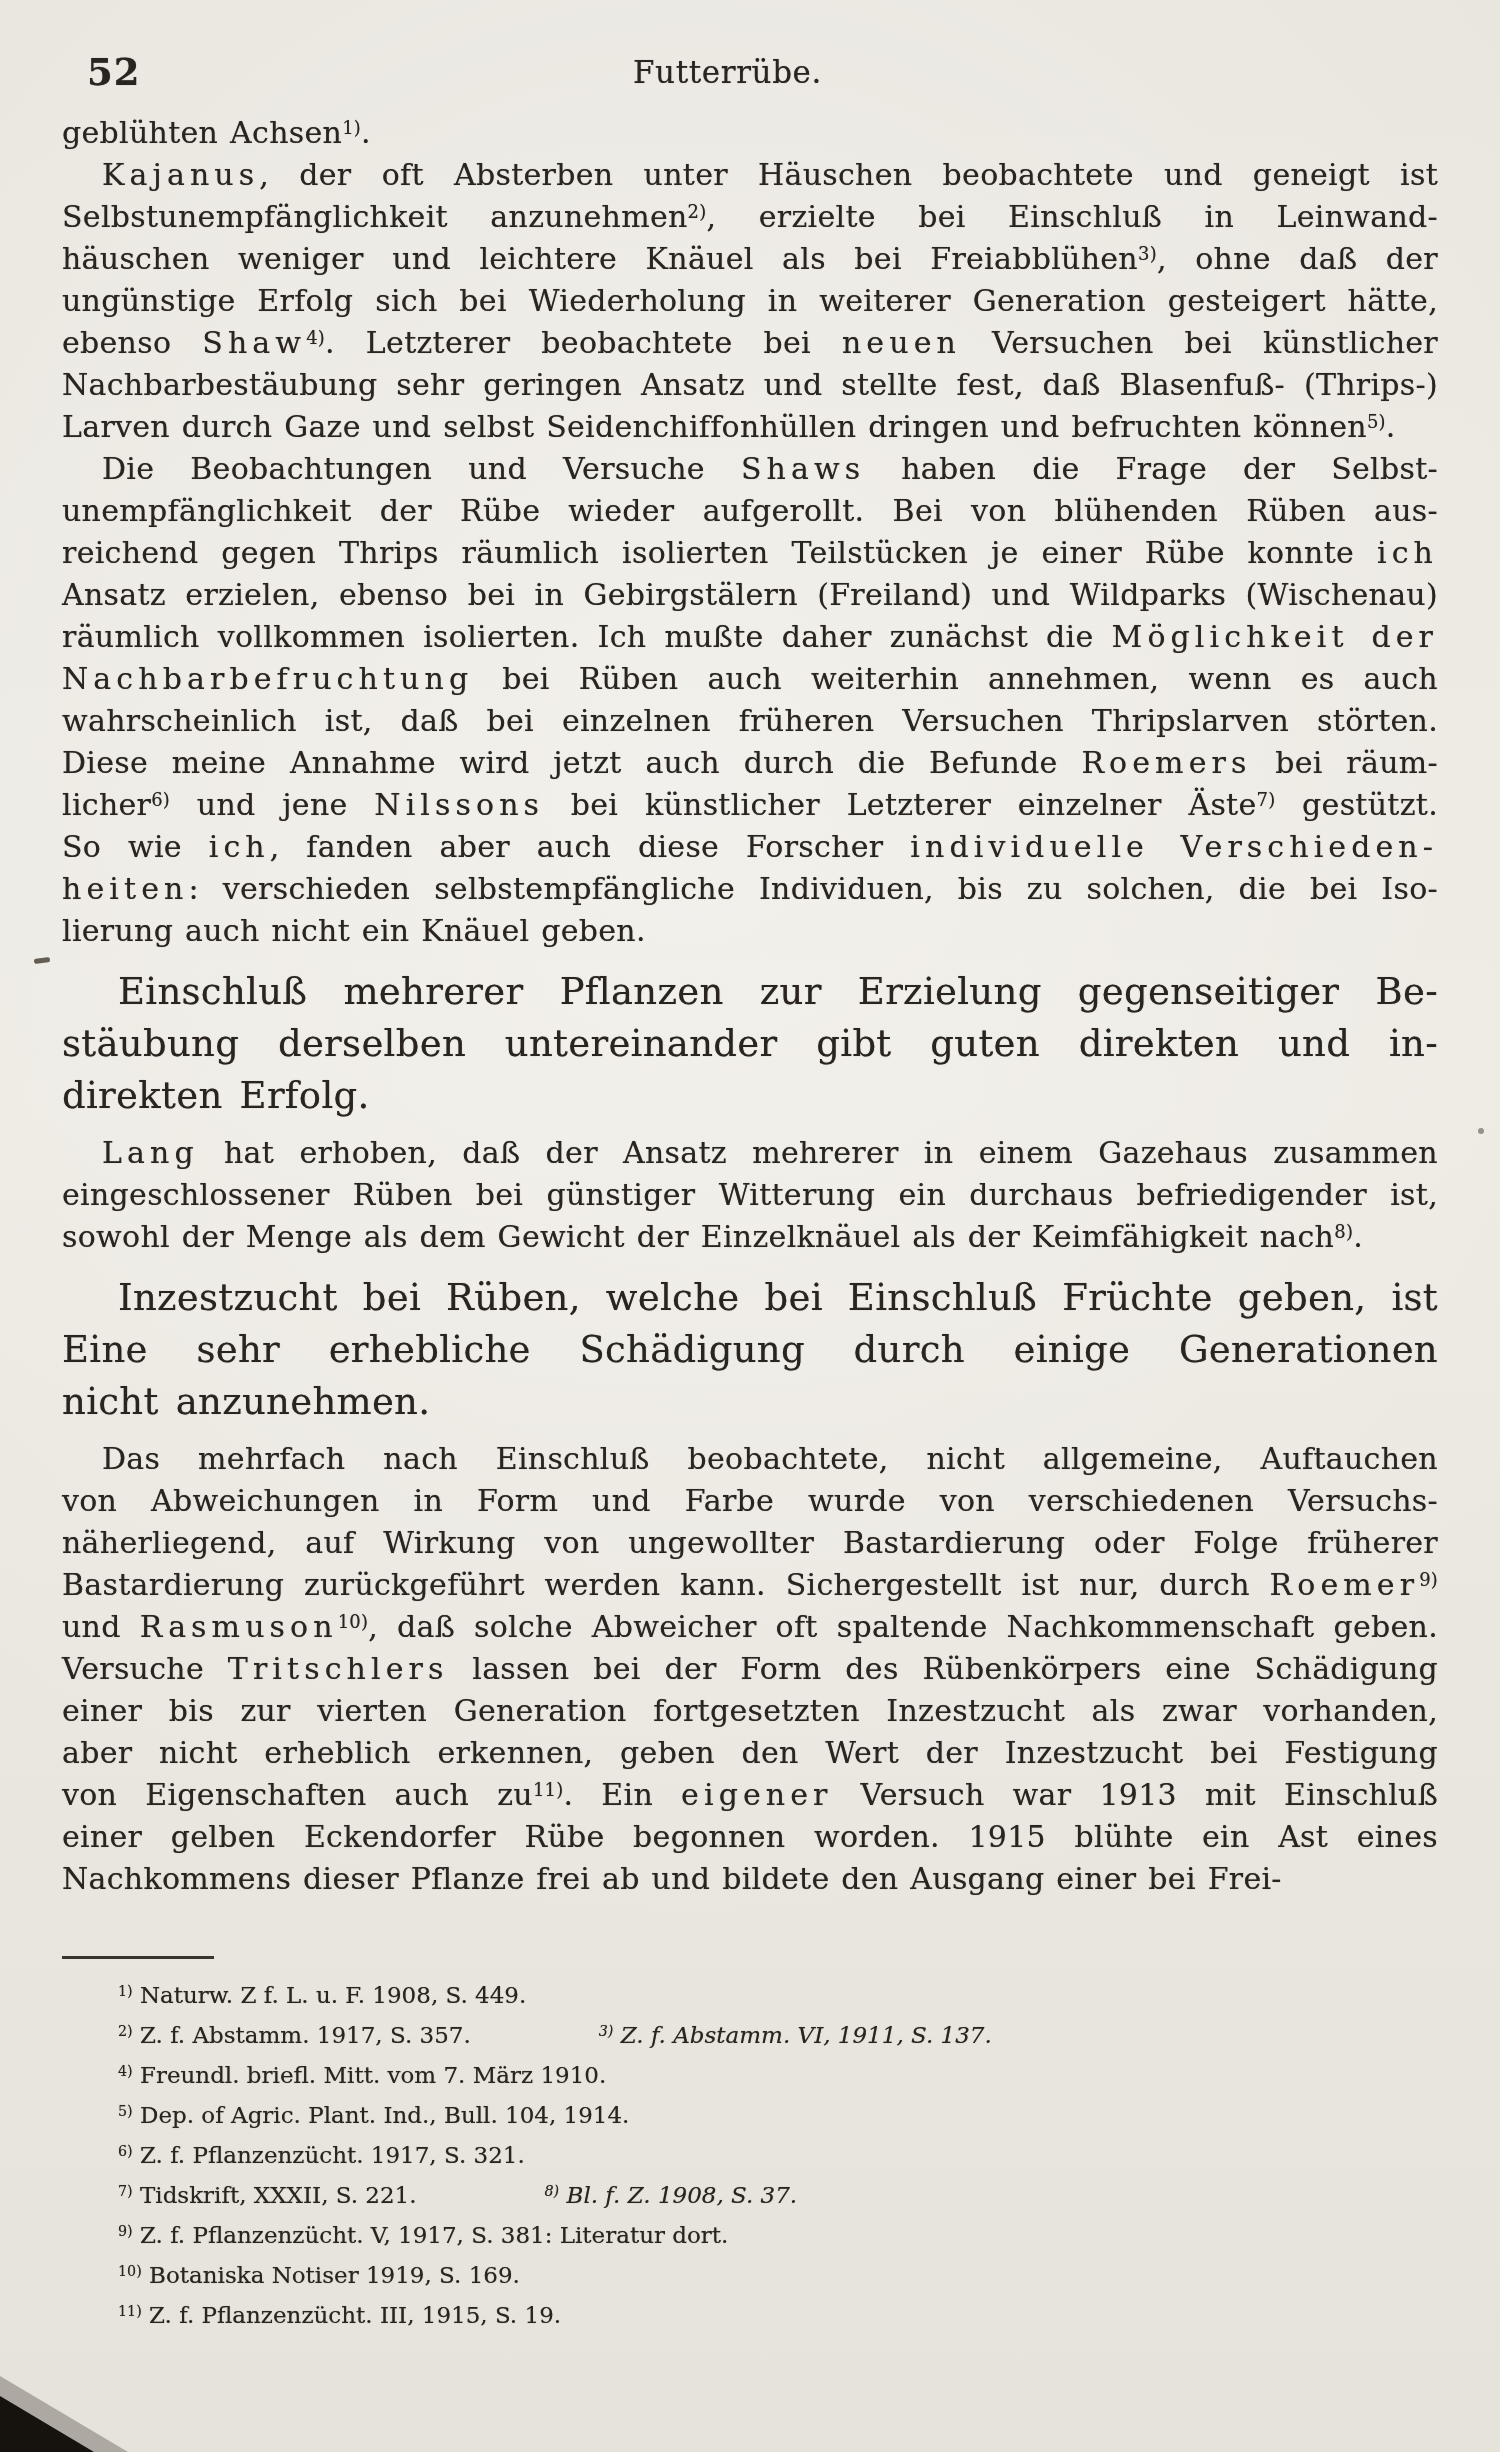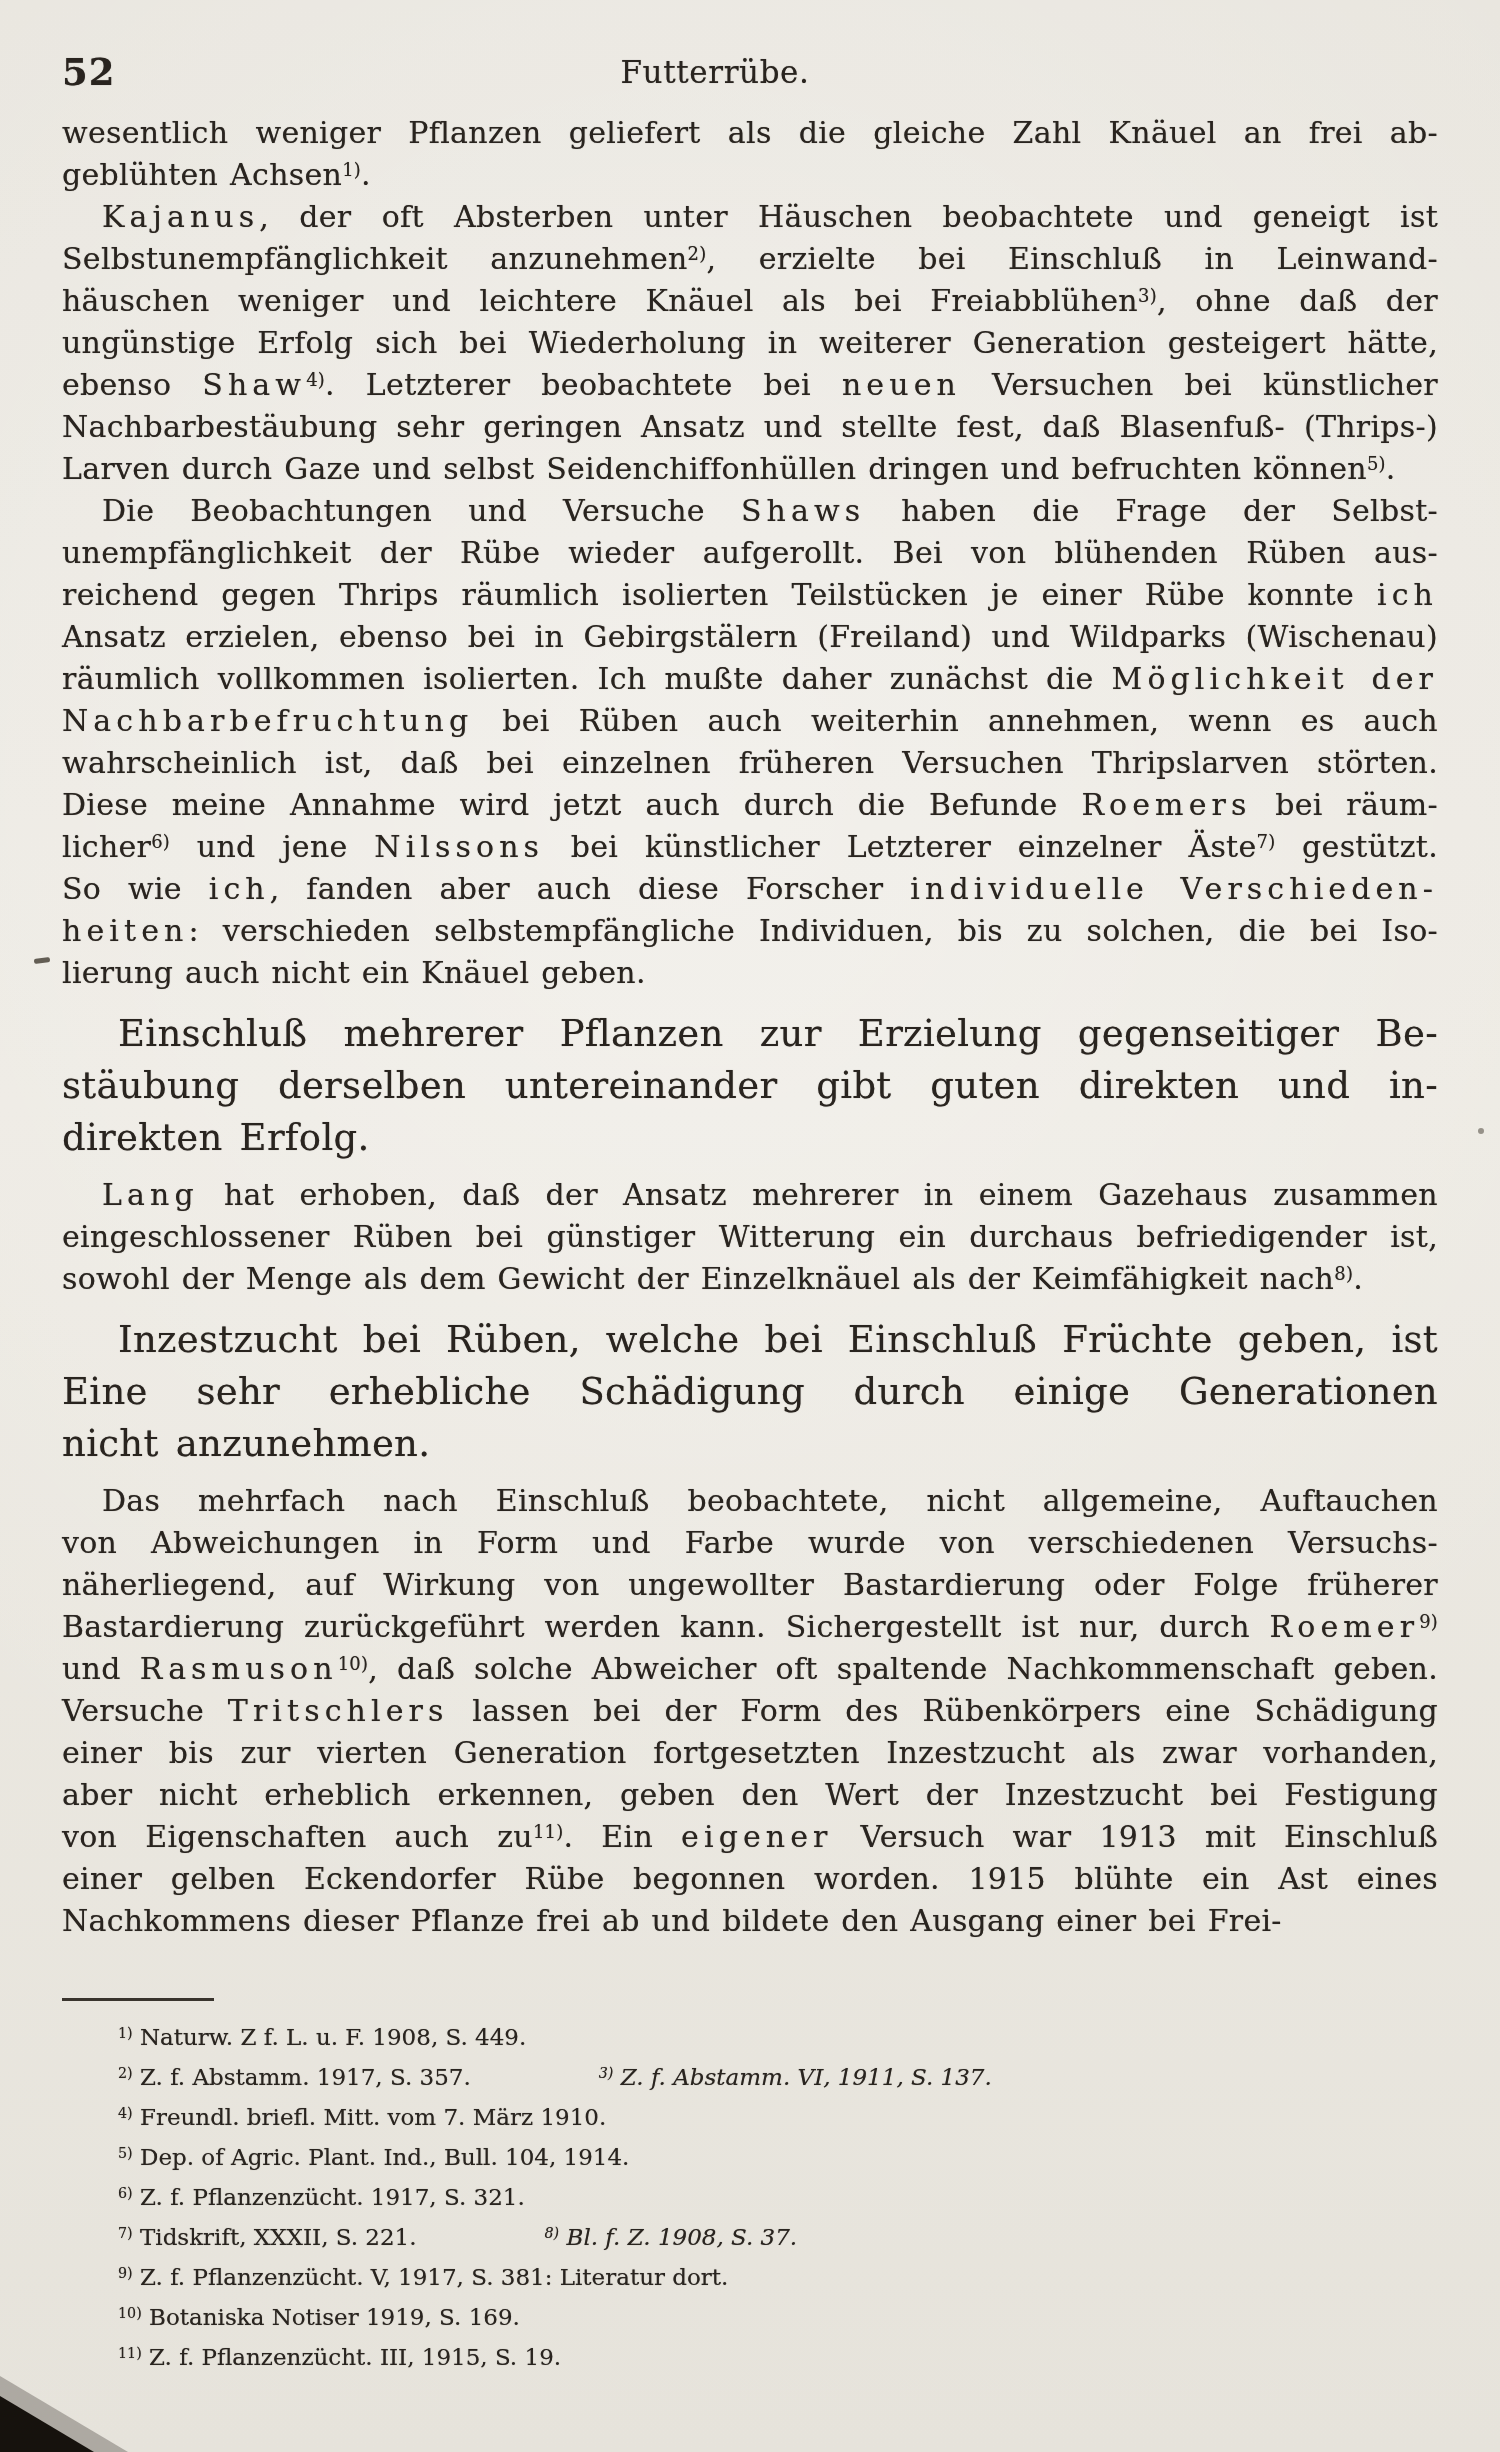--- a/index.html
+++ b/index.html
@@ -10,21 +10,21 @@
     position:relative;
     width:1500px; height:2452px;
     overflow:hidden;
     color:var(--ink, #29241f);
     background:
       radial-gradient(ellipse 120% 80% at 46% 32%, rgba(255,255,255,0.34), rgba(255,255,255,0) 62%),
       linear-gradient(180deg, #e9e6df 0%, #edeae3 45%, #e6e3db 100%);
     text-shadow:0 0 0.8px rgba(41,36,31,0.55);
   }
 
-  .header { position:relative; padding:50px 62px 0; height:96px; }
+  .header { position:relative; padding:50px 62px 0; height:96px;margin-left:25px; }
   .page-number { font-size:37px; font-weight:bold; letter-spacing:1px; }
   .header-title {
     position:absolute; left:0; right:70px; top:54px;
     text-align:center; font-size:31px; letter-spacing:0.6px;
   }
 
   .body-text {
     padding:16px 62px 0;
     font-size:30px; line-height:42px; letter-spacing:0.3px;
     word-spacing:2px;
@@ -71,21 +71,20 @@
 
 <div class="page">
 
   <div class="header">
     <span class="page-number">52</span>
     <span class="header-title">Futterrübe.</span>
   </div>
 
   <div class="body-text">
       <div class="para">
-        <div class="line"><span>wesentlich weniger Pflanzen geliefert als die gleiche Zahl Knäuel an frei ab-</span></div>
         <div class="line last"><span>geblühten Achsen</span><span class="sup">1)</span><span>.</span></div>
       </div>
       <div class="para indent">
         <div class="line"><span class="sp">Kajanus</span><span>, der oft Absterben unter Häuschen beobachtete und geneigt ist</span></div>
         <div class="line"><span>Selbstunempfänglichkeit anzunehmen</span><span class="sup">2)</span><span>, erzielte bei Einschluß in Leinwand-</span></div>
         <div class="line"><span>häuschen weniger und leichtere Knäuel als bei Freiabblühen</span><span class="sup">3)</span><span>, ohne daß der</span></div>
         <div class="line"><span>ungünstige Erfolg sich bei Wiederholung in weiterer Generation gesteigert hätte,</span></div>
         <div class="line"><span>ebenso </span><span class="sp">Shaw</span><span class="sup">4)</span><span>. Letzterer beobachtete bei </span><span class="sp">neuen</span><span> Versuchen bei künstlicher</span></div>
         <div class="line"><span>Nachbarbestäubung sehr geringen Ansatz und stellte fest, daß Blasenfuß- (Thrips-)</span></div>
         <div class="line last"><span>Larven durch Gaze und selbst Seidenchiffonhüllen dringen und befruchten können</span><span class="sup">5)</span><span>.</span></div>

